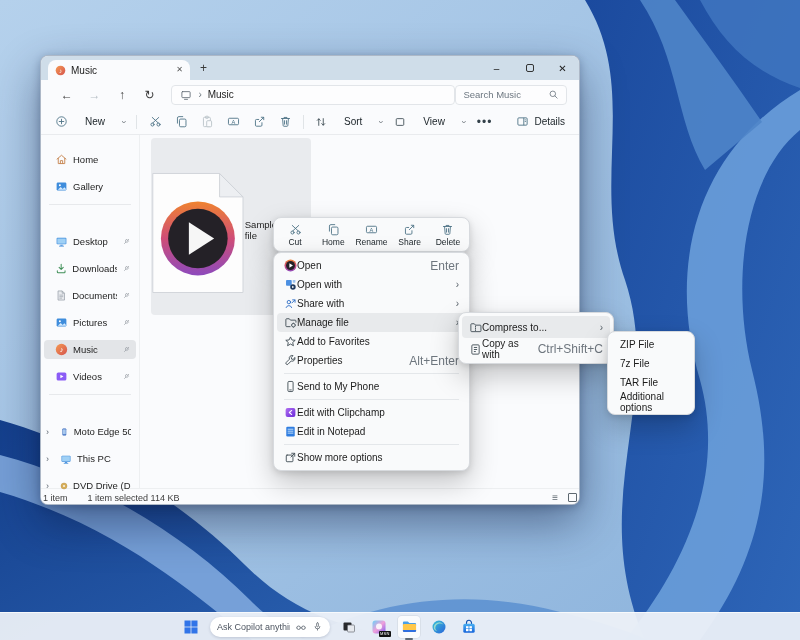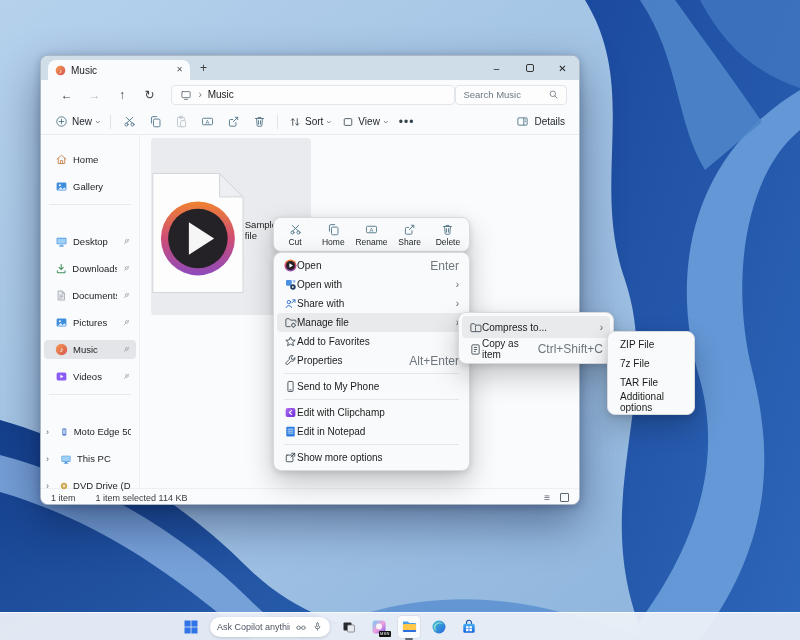--- a/index.html
+++ b/index.html
@@ -25,21 +25,21 @@
   .nav-ic{width:28px;text-align:center;font-size:12px;color:#3b3b3b}
   .nav-ic.disabled{color:#b7bfc6}
   .addressbar{margin-left:8px;width:288px;height:20px;border:1px solid #e2e5e9;background:#fdfdfe;
     border-radius:4px;display:flex;align-items:center;gap:6px;padding:0 8px;font-size:10px;color:#1d1d1d}
   .addr-chev{color:#707a82;font-size:10px}
   .searchbar{margin-left:auto;width:113px;height:20px;border:1px solid #e2e5e9;background:#fdfdfe;
     border-radius:4px;display:flex;align-items:center;justify-content:space-between;
     padding:0 7px;font-size:9.5px;color:#6d7781}
 
   .toolbar{height:26px;display:flex;align-items:center;padding:0 8px;background:#fafbfd;border-bottom:1px solid #e9ebee}
-  .tbtn{display:flex;align-items:center;gap:4px;font-size:10px;color:#20282d;padding:3px 6px;border-radius:4px}
+  .tbtn{display:flex;align-items:center;gap:17px;font-size:10px;color:#20282d;padding:3px 6px;border-radius:4px}
   .tbtn .chev{font-size:9px;color:#5a636b;transform:rotate(90deg);display:inline-block}
   .ticon{width:26px;display:flex;justify-content:center;color:#4d7386}
   .ticon.disabled{color:#b9c2c8}
   .tsep{width:1px;height:14px;background:#e0e4e7;margin:0 5px}
   .dots{color:#33414a;font-size:12px;letter-spacing:1px;padding:0 6px}
   .details-btn{margin-left:auto;display:flex;align-items:center;gap:5px;font-size:10px;color:#20282d;padding:3px 6px}
 
   .body{display:flex;height:353px;background:#fafbfd}
   .sidebar{width:98px;padding-top:7px;flex:none}
   .srow{height:19px;display:flex;align-items:center;gap:5px;margin:8px 3px;padding:0 5px 0 11px;
@@ -51,21 +51,21 @@
   .ssep{height:1px;background:#e7e9ec;margin:7px 8px 6px}
   .sgap{height:13px}
   .slabel{overflow:hidden;text-overflow:clip;white-space:nowrap}
 
   .content{flex:1;position:relative;border-left:1px solid #edeff1}
   .tile{position:absolute;left:11px;top:3px;width:160px;height:177px;background:#e9ebee;border-radius:4px;
     display:flex;flex-direction:row;align-items:center}
   .tile-doc{margin-top:12px}
   .tile-label{margin-top:6px;font-size:9.5px;color:#1d1d1d}
 
-  .statusbar{height:18px;display:flex;align-items:center;padding:0 10px;gap:20px;font-size:9px;color:#3c3c3c;
+  .statusbar{height:18px;display:flex;align-items:center;padding:0 2px;gap:20px;font-size:9px;color:#3c3c3c;
     border-top:1px solid #edeff1;background:#fafbfd}
   .status-right{margin-left:auto;display:flex;align-items:center;gap:10px;color:#5e6870}
   .status-right .glist{font-size:10px}
   .status-right .gbox{display:block;width:9px;height:9px;border:1px solid #5e6870;border-radius:1px}
 
   
   .card{position:absolute;background:#f9fafb;border:1px solid #d7dade;border-radius:8px;
     box-shadow:0 12px 28px rgba(0,0,0,.22),0 2px 6px rgba(0,0,0,.12);padding:3px}
   .mini{left:273px;top:217px;width:197px;height:35px;display:flex;padding:2px}
   .qa{flex:1;display:flex;flex-direction:column;align-items:center;justify-content:center;gap:1px;
@@ -715,21 +715,21 @@
       <svg width="13" height="13">
           <use href="#s-compress"></use>
         </svg>
       <span>Compress to...</span>
       <span class="mchev">›</span>
     </div>
     <div class="mrow">
       <svg width="13" height="13">
           <use href="#s-copypath"></use>
         </svg>
-      <span>Copy as item</span>
+      <span>Copy as with</span>
       <span class="mright">Ctrl+Shift+C</span>
     </div>
   </div>
 
   <div class="card menu-sub2">
     <div class="mrow">
       <span>ZIP File</span>
     </div>
     <div class="mrow">
       <span>7z File</span>

